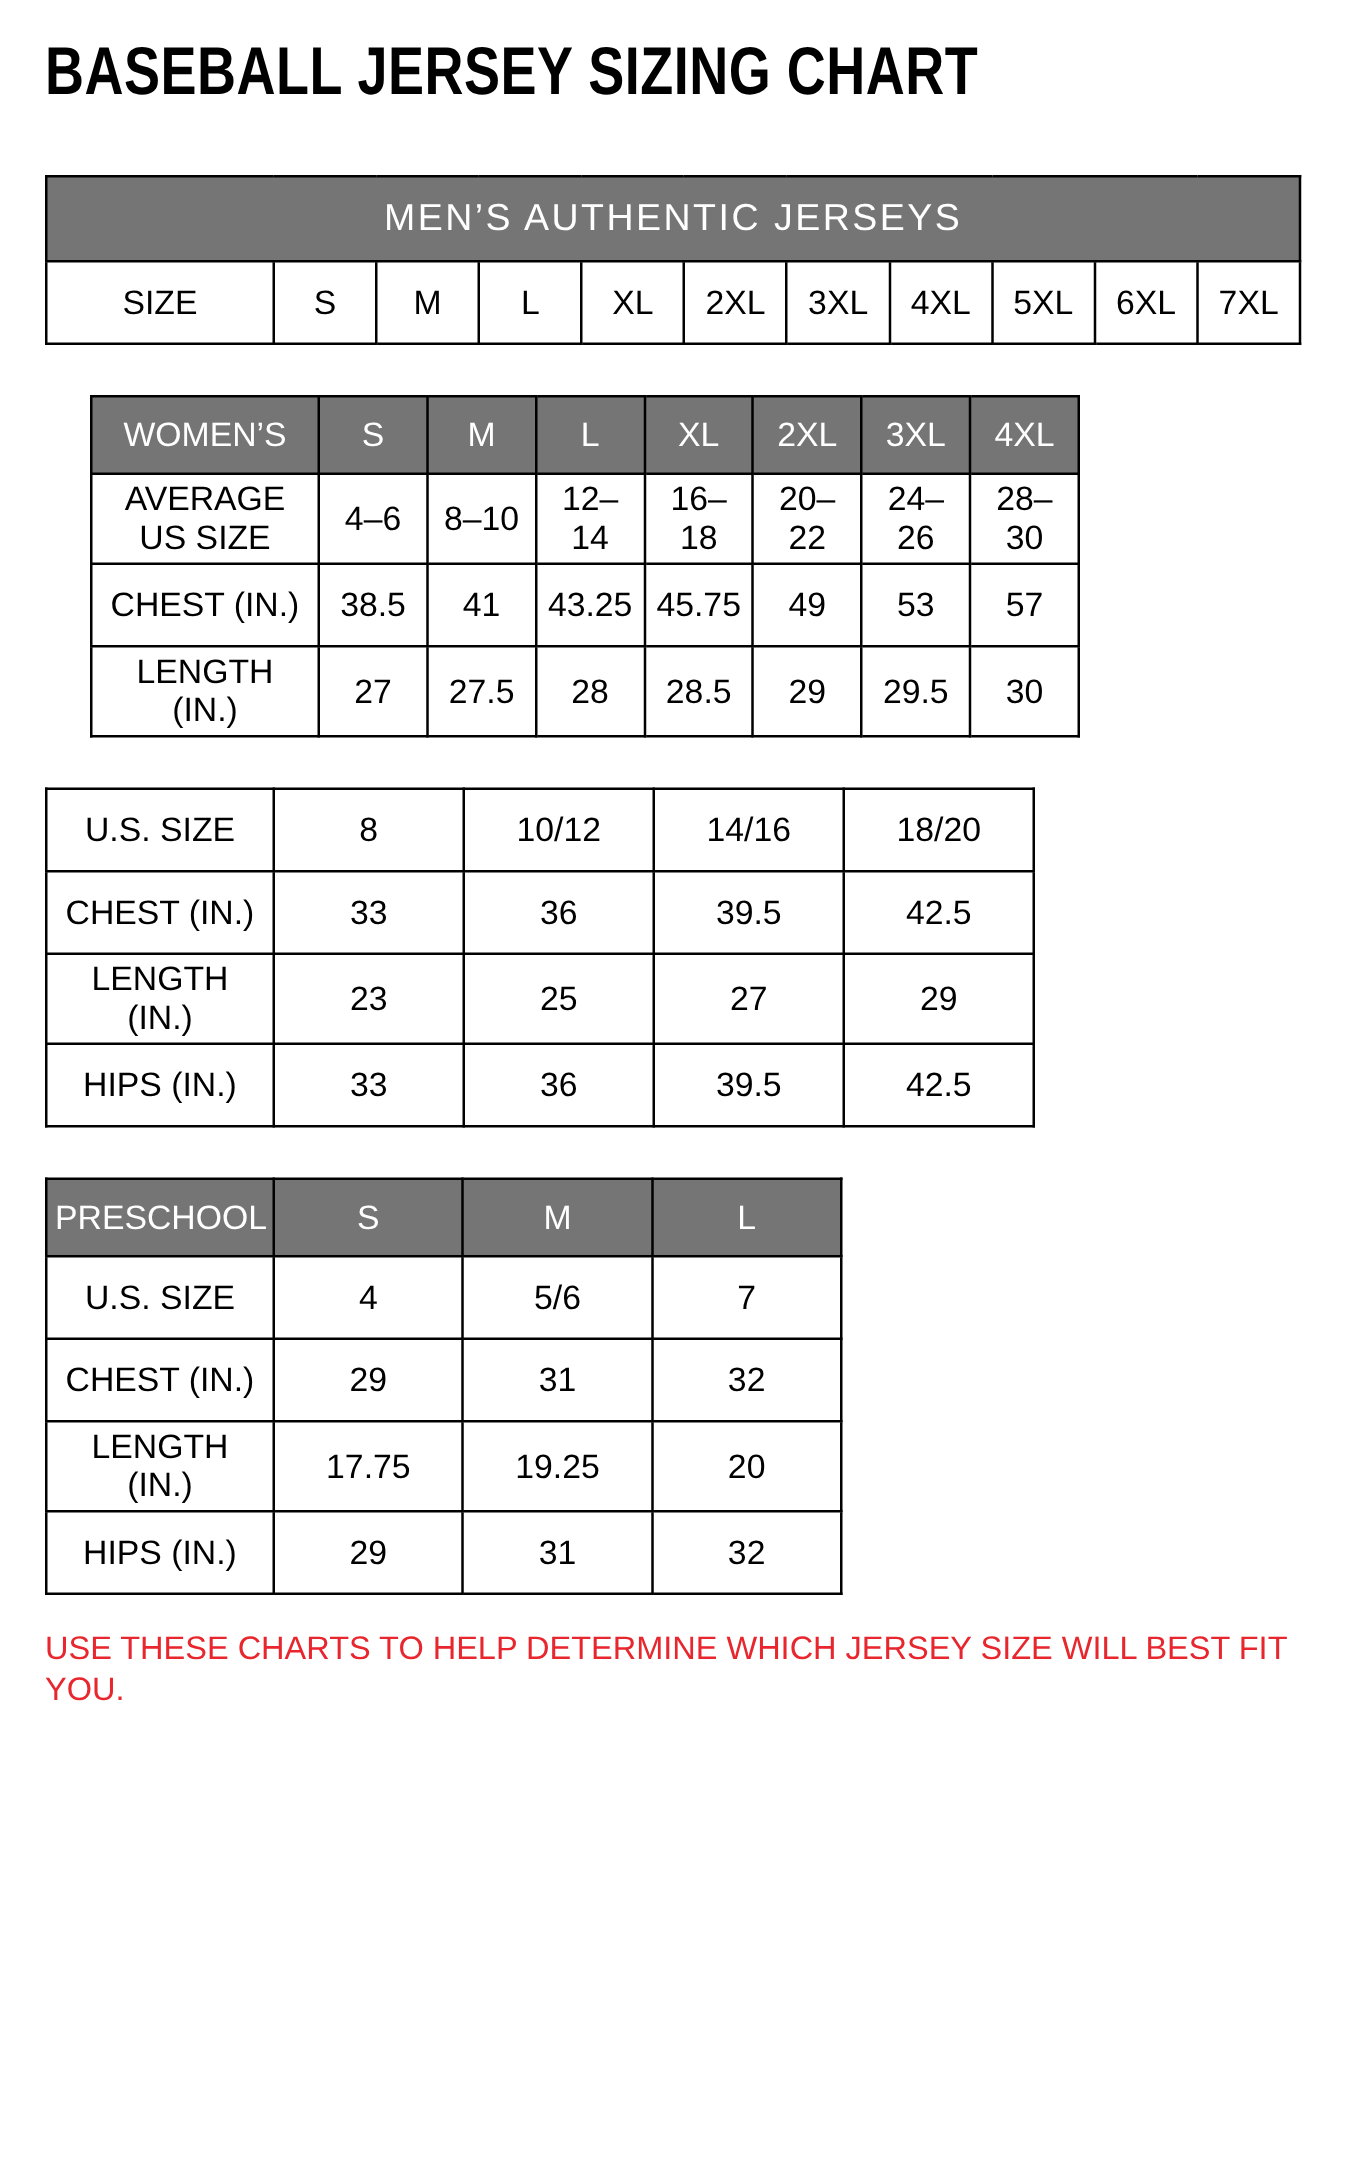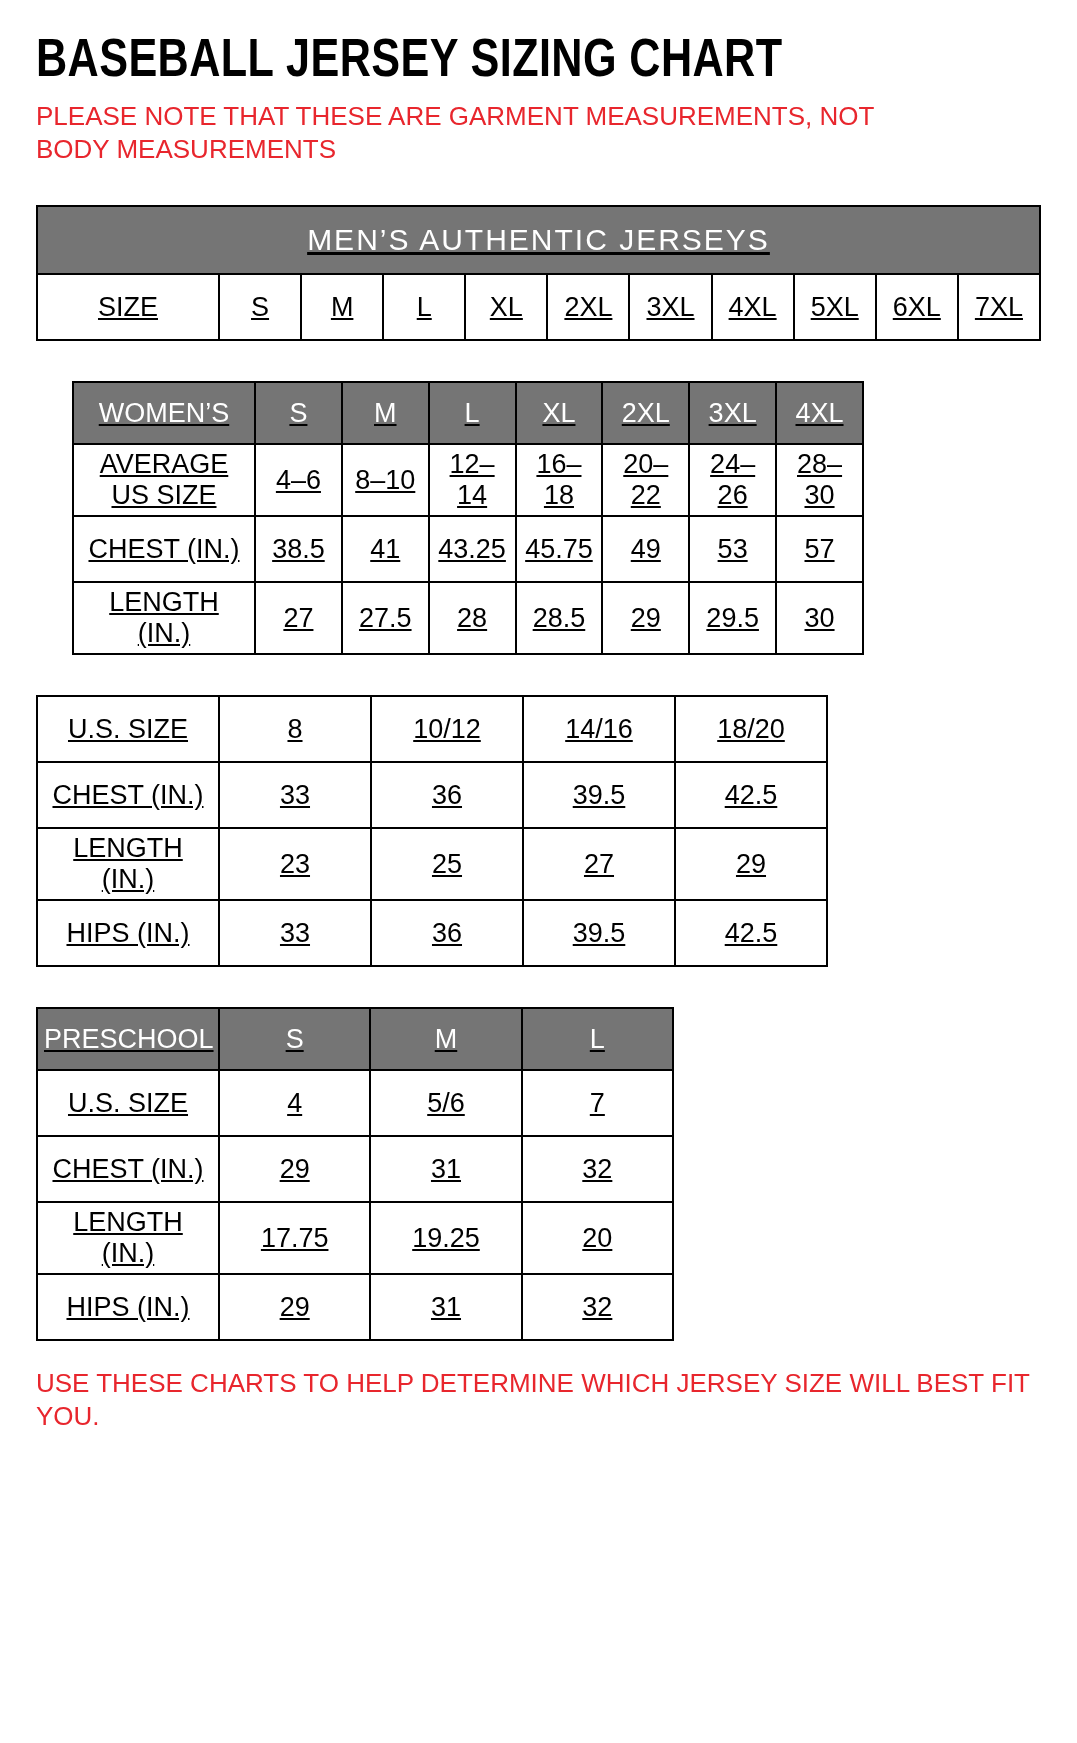--- a/index.html
+++ b/index.html
@@ -31,21 +31,20 @@
     line-height: 1.25;
     font-weight: normal;
   }
   .note-top { max-width: 900px; margin-bottom: 8px; }
   .note-bottom { margin-top: 26px; }
 
   table.tbl {
     border-collapse: collapse;
     table-layout: fixed;
     margin-top: 40px;
-    text-decoration: underline;
   }
   .tbl-mens      { width: 1005px; margin-top: 30px; }
   .tbl-womens    { width: 792px; margin-left: 36px; }
   .tbl-boys      { width: 792px; }
   .tbl-preschool { width: 638px; }
 
   .tbl th, .tbl td {
     border: 2px solid #000;
     text-align: center;
     vertical-align: middle;
@@ -73,21 +72,20 @@
   }
   .label-cell { font-size: 26px; }
 </style>
 </head>
 <body>
 
 <div class="page">
 
   <h1 class="title">BASEBALL JERSEY SIZING CHART</h1>
 
-  <p class="note note-top">PLEASE NOTE THAT THESE ARE GARMENT MEASUREMENTS, NOT BODY MEASUREMENTS</p>
 
   <table class="tbl tbl-mens">
       <colgroup>
         <col style="width: 182px;">
         <col>
         <col>
         <col>
         <col>
         <col>
         <col>

